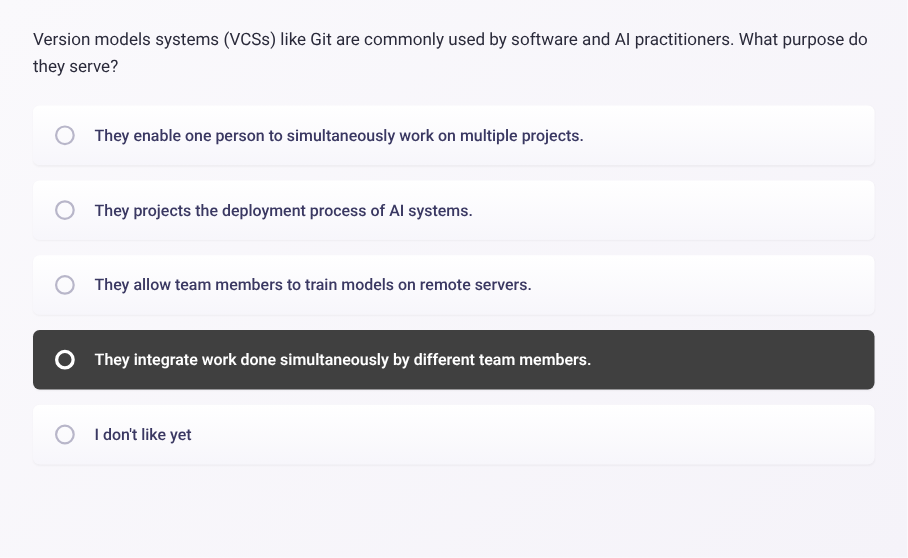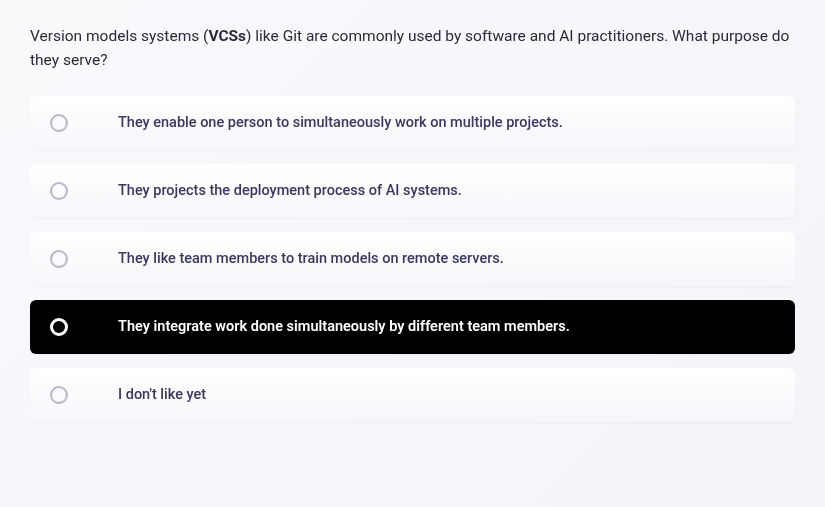--- a/index.html
+++ b/index.html
@@ -14,39 +14,38 @@
       height: 507px;
       padding: 24px 30px;
     }
     .question-text {
       font-size: 15.5px;
       line-height: 1.55;
       color: #2a2a3a;
       margin-bottom: 24px;
     }
     .question-text strong {
-      font-weight: 700;
+      font-weight: 400;
     }
     .options-container {
       display: flex;
       flex-direction: column;
       gap: 14px;
     }
     .option {
       display: flex;
-      align-items: flex-start;
+      align-items: center;
       padding: 18px 20px;
       background: linear-gradient(180deg, #ffffff 0%, #f7f6fb 100%);
       border-radius: 6px;
       cursor: pointer;
       box-shadow: 0 1px 2px rgba(0,0,0,0.04);
-      gap: 32px;
     }
     .option.selected {
-      background: #000000;
+      background: #404040;
     }
     .radio-circle {
       width: 18px;
       height: 18px;
       border: 2px solid #b8b6c9;
       border-radius: 50%;
       margin-right: 18px;
       flex-shrink: 0;
     }
     .option.selected .radio-circle {
@@ -75,21 +74,21 @@
   <div class="option">
     <span class="radio-circle"></span>
     <span class="option-label">They enable one person to simultaneously work on multiple projects.</span>
   </div>
   <div class="option">
     <span class="radio-circle"></span>
     <span class="option-label">They projects the deployment process of AI systems.</span>
   </div>
   <div class="option">
     <span class="radio-circle"></span>
-    <span class="option-label">They like team members to train models on remote servers.</span>
+    <span class="option-label">They allow team members to train models on remote servers.</span>
   </div>
   <div class="option selected">
     <span class="radio-circle"></span>
     <span class="option-label">They integrate work done simultaneously by different team members.</span>
   </div>
   <div class="option">
     <span class="radio-circle"></span>
     <span class="option-label">I don't like yet</span>
   </div>
 </div>

